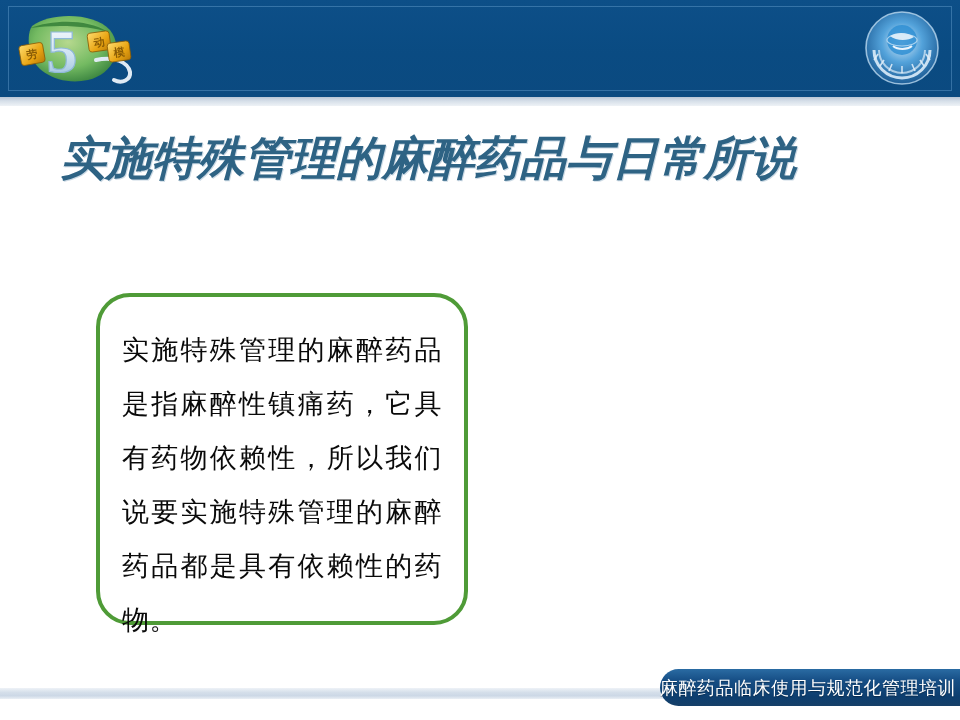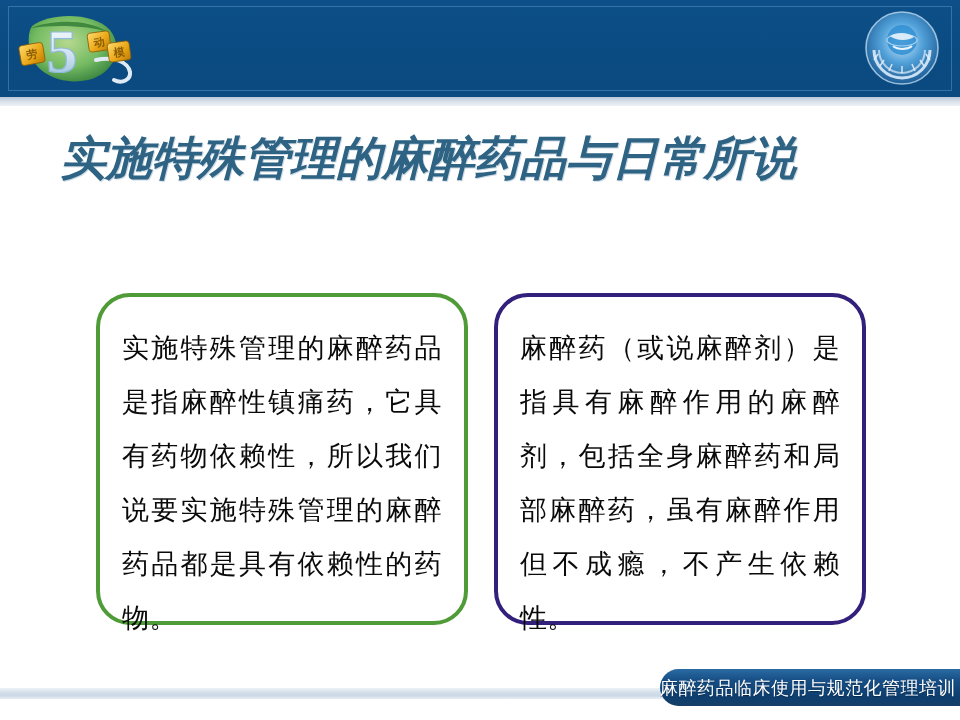--- a/index.html
+++ b/index.html
@@ -118,21 +118,21 @@
     border: 4px solid #331f7c;
   }
   .box-text {
     color: #0a0a0a;
     font-size: 27px;
     line-height: 54px;
     text-align: justify;
     text-align-last: left;
     letter-spacing: 0.4px;
     word-break: break-all;
-    font-family: Liberation Mono, monospace;
+    font-family: Liberation Serif, serif;
     font-weight: 500;
   }
   .box-right .box-text { letter-spacing: 0.2px; }
 
   
   .footer-rule {
     position: absolute;
     left: 0;
     top: 688px;
     width: 960px;
@@ -247,22 +247,19 @@
   </div>
 
   <div class="slide-title">
     <span class="t-line">实施特殊管理的麻醉药品与日常所说</span>
   </div>
 
   <div class="box box-left">
     <div class="box-text">实施特殊管理的麻醉药品是指麻醉性镇痛药，它具有药物依赖性，所以我们说要实施特殊管理的麻醉药品都是具有依赖性的药物。</div>
   </div>
 
-  <div class="box box-right">
-    <div class="box-text">麻醉药（或说麻醉剂）是指具有麻醉作用的麻醉剂，包括全身麻醉药和局部麻醉药，虽有麻醉作用但不成瘾，不产生依赖性。</div>
-  </div>
 
   <div class="footer-rule"></div>
   <div class="footer-pill">
     <span class="footer-text">麻醉药品临床使用与规范化管理培训</span>
   </div>
 
 </div>
 
 </body></html>

